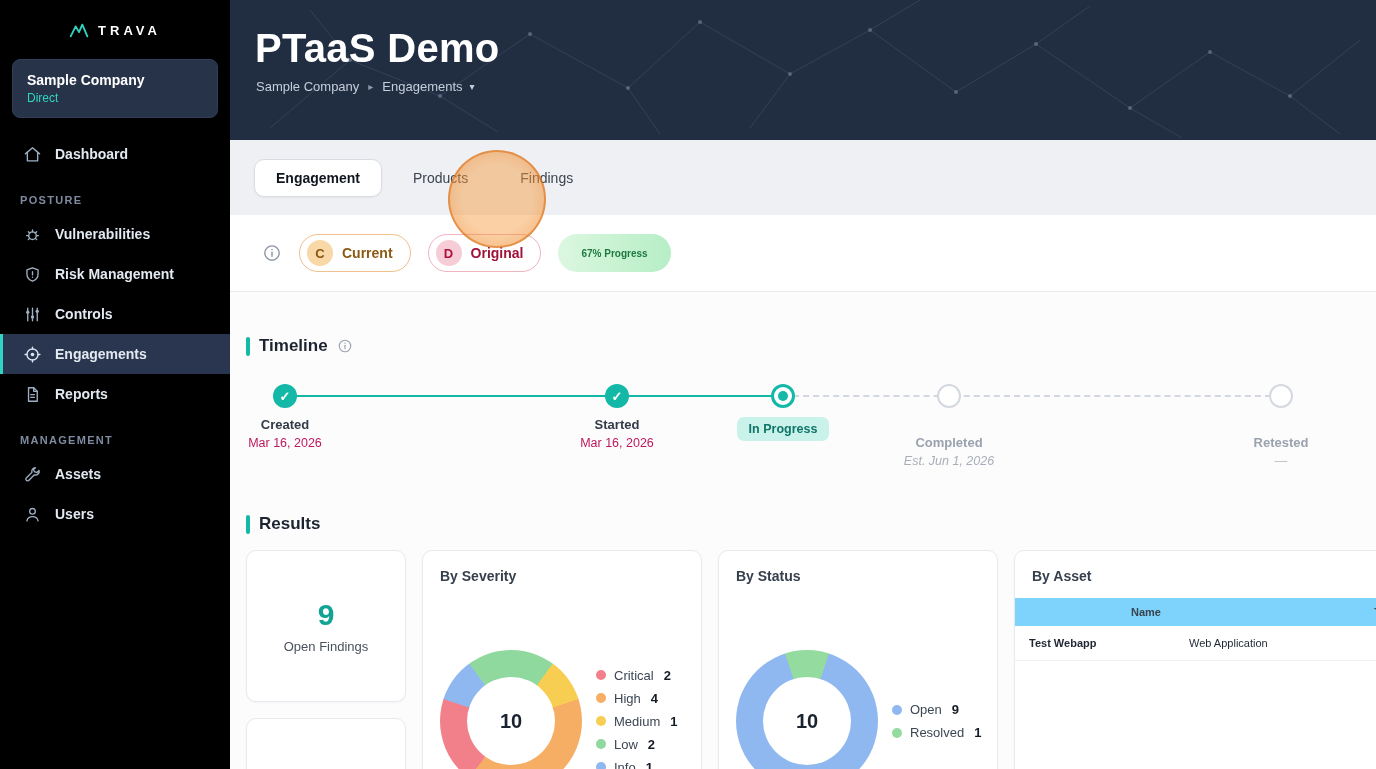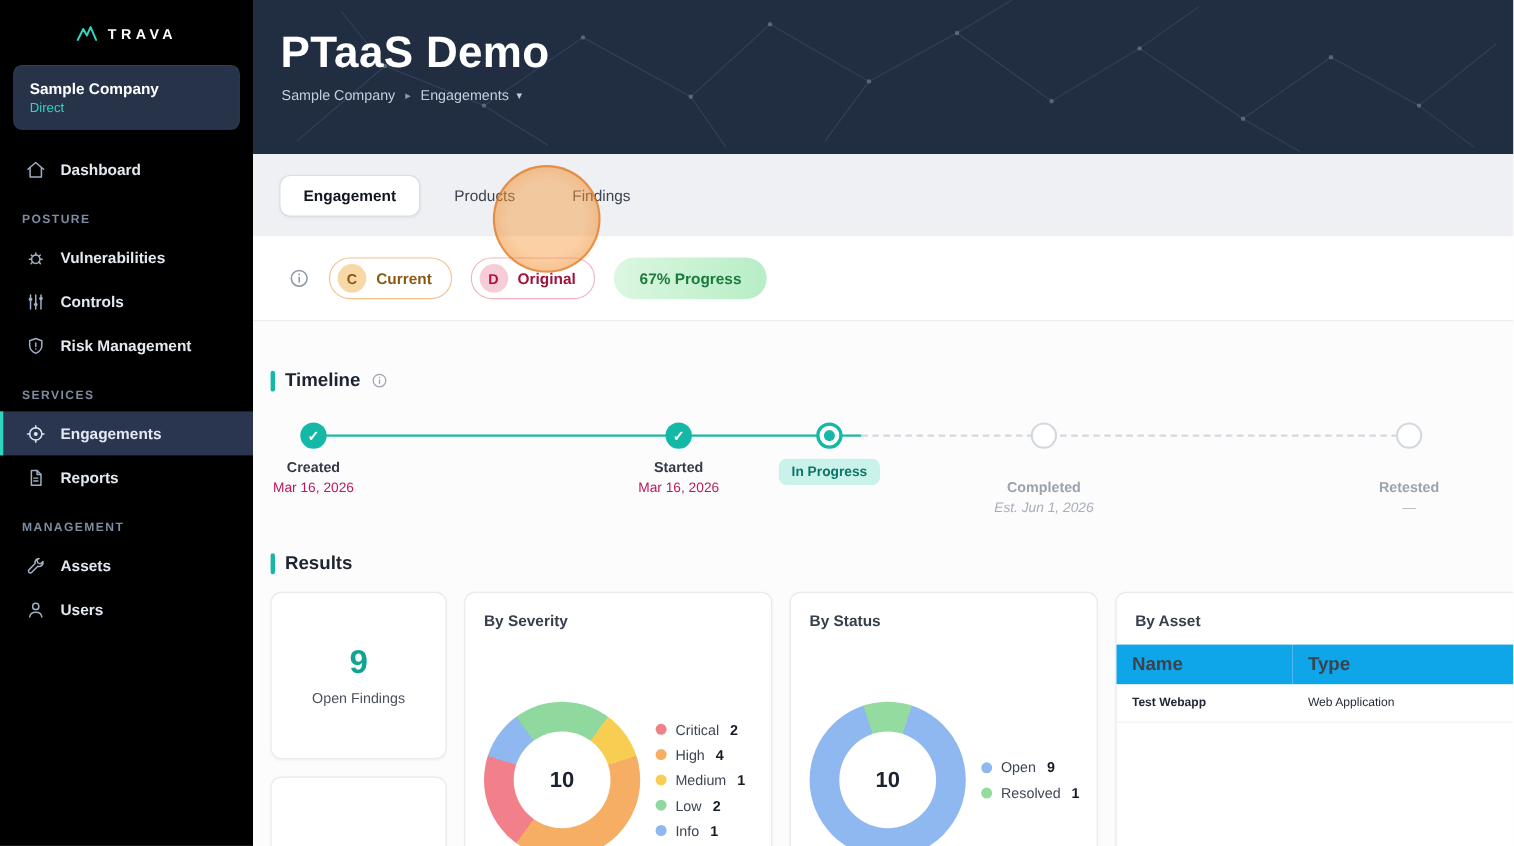--- a/index.html
+++ b/index.html
@@ -50,25 +50,25 @@
   .pill { display:flex; align-items:center; gap:9px; height:38px; border-radius:19px; padding:0 17px 0 7px;
           background:#fff; font-size:14px; font-weight:600; cursor:pointer; }
   .pill-abbr { width:26px; height:26px; border-radius:50%; display:flex; align-items:center;
                justify-content:center; font-size:13px; font-weight:700; }
   .pill-current { border:1.5px solid #efc18c; color:#8a5a12; }
   .pill-current .pill-abbr { background:#f7d8a6; color:#8a5412; }
   .pill-original { border:1.5px solid #f0b3c0; color:#9f1239; }
   .pill-original .pill-abbr { background:#f6cdd7; color:#b01040; }
   .pill-progress { height:38px; border-radius:19px; padding:0 23px; display:flex; align-items:center;
                    background:linear-gradient(90deg,#dcf7e0,#b6eec6); color:#1d7a3f;
-                   font-size:14px; font-weight:700; cursor:default; }
+                   font-size:10px; font-weight:700; cursor:default; }
 
   .content { flex:1; overflow:hidden; padding-left:16px; }
   .section-head { display:flex; align-items:center; gap:9px; margin-top:44px; }
-  .section-head.results-head { margin-top:16px; }
+  .section-head.results-head { margin-top:28px; }
   .accent-bar { width:4px; height:19px; border-radius:2px; background:#14b8a6; }
   .section-title { font-size:17px; font-weight:700; color:#1c2430; }
   .section-head svg { width:16px; height:16px; color:#9aa3b0; }
 
   
   .timeline-track { position:relative; height:102px; margin-top:28px; }
   .track-line { position:absolute; top:11px; height:0; }
   .track-solid { left:39px; width:498px; border-top:2.5px solid #14b8a6; }
   .track-dashed { left:537px; width:498px; border-top:2px dashed #d3d8df; }
   .node { position:absolute; top:0; transform:translateX(-50%); display:flex; flex-direction:column;
@@ -101,21 +101,21 @@
   .donut { position:relative; width:142px; height:142px; border-radius:50%; flex:0 0 142px; }
   .donut-hole { position:absolute; inset:27px; background:#fff; border-radius:50%; display:flex;
                 align-items:center; justify-content:center; font-size:20px; font-weight:700; color:#1b2330; }
   .legend { display:flex; flex-direction:column; gap:8px; }
   .legend-item { display:flex; align-items:center; gap:8px; font-size:13px; color:#3c4653; }
   .legend-dot { width:10px; height:10px; border-radius:50%; flex:0 0 10px; }
   .legend-value { font-weight:700; color:#141b26; margin-left:2px; }
   .card-asset { width:400px; flex:0 0 400px; height:380px; padding:17px 0 0; }
   .card-asset .card-title { padding:0 17px; }
   .asset-table { width:100%; margin-top:14px; border-collapse:collapse; }
-  .asset-table th { background:#0ea5e9; text-align:left; font-size:17px; font-weight:700; color:#3a4450; padding:8px 14px; }
+  .asset-table th { background:#7dd3fc; text-align:right; font-size:11px; font-weight:700; color:#3a4450; padding:8px 14px; }
   .asset-table th.col-name { width:160px; }
   .asset-table td { font-size:11px; color:#1f2733; padding:11px 14px; border-bottom:1px solid #edf0f3; }
   .asset-table td.asset-name { font-weight:700; }
 </style>
 </head>
 <body>
 
 <div class="app">
 
   <aside class="sidebar">
@@ -147,41 +147,40 @@
         <svg viewBox="0 0 24 24">
           <g stroke="currentColor" stroke-width="1.7" fill="none" stroke-linecap="round" stroke-linejoin="round">
             <circle cx="12" cy="13.5" r="4.8"></circle>
             <path d="M12 8.7V6.3M8.6 10.4 6.8 8.6M15.4 10.4l1.8-1.8M7.2 13.5H4.6M19.4 13.5h-2.6M8.6 16.6l-1.9 1.9M15.4 16.6l1.9 1.9"></path>
           </g>
         </svg>
         <span>Vulnerabilities</span>
       </div>
       <div class="nav-item">
         <svg viewBox="0 0 24 24">
+          <g stroke="currentColor" stroke-width="1.7" fill="none" stroke-linecap="round" stroke-linejoin="round">
+            <path d="M12 3.5l7 2.6v5.2c0 4.6-3 7.6-7 9.2-4-1.6-7-4.6-7-9.2V6.1z"></path>
+            <path d="M12 8.5v4"></path>
+              <circle cx="12" cy="15.5" r="0.9" fill="currentColor" stroke="none"></circle>
+          </g>
+        </svg>
+        <span>Risk Management</span>
+      </div>
+      <div class="nav-item">
+        <svg viewBox="0 0 24 24">
           <g stroke="currentColor" stroke-width="1.7" fill="none" stroke-linecap="round">
             <path d="M6 4v16M12 4v16M18 4v16"></path>
             <circle cx="6" cy="9" r="2.1" fill="currentColor" stroke="none"></circle>
             <circle cx="12" cy="15" r="2.1" fill="currentColor" stroke="none"></circle>
             <circle cx="18" cy="8" r="2.1" fill="currentColor" stroke="none"></circle>
           </g>
         </svg>
         <span>Controls</span>
       </div>
-      <div class="nav-item">
-        <svg viewBox="0 0 24 24">
-          <g stroke="currentColor" stroke-width="1.7" fill="none" stroke-linecap="round" stroke-linejoin="round">
-            <path d="M12 3.5l7 2.6v5.2c0 4.6-3 7.6-7 9.2-4-1.6-7-4.6-7-9.2V6.1z"></path>
-            <path d="M12 8.5v4"></path>
-              <circle cx="12" cy="15.5" r="0.9" fill="currentColor" stroke="none"></circle>
-          </g>
-        </svg>
-        <span>Risk Management</span>
-      </div>
-
-      <div class="nav-section">SERVICES</div>
+
       <div class="nav-item active">
         <svg viewBox="0 0 24 24">
           <g stroke="currentColor" stroke-width="1.7" fill="none" stroke-linecap="round">
             <circle cx="12" cy="12" r="7"></circle>
             <circle cx="12" cy="12" r="2.3" fill="currentColor" stroke="none"></circle>
             <path d="M12 2.6v2.6M12 18.8v2.6M2.6 12h2.6M18.8 12h2.6"></path>
           </g>
         </svg>
         <span>Engagements</span>
       </div>
@@ -300,21 +299,21 @@
         <div class="node node-complete" style="left:39px">
           <div class="node-circle">✓</div>
           <div class="node-label">Created</div>
           <div class="node-date">Mar 16, 2026</div>
         </div>
         <div class="node node-complete" style="left:371px">
           <div class="node-circle">✓</div>
           <div class="node-label">Started</div>
           <div class="node-date">Mar 16, 2026</div>
         </div>
-        <div class="node node-current" style="left:508px">
+        <div class="node node-current" style="left:537px">
           <div class="node-circle"></div>
           <div class="node-badge">In Progress</div>
         </div>
         <div class="node node-pending" style="left:703px">
           <div class="node-circle"></div>
           <div class="node-label">Completed</div>
           <div class="node-date">Est. Jun 1, 2026</div>
         </div>
         <div class="node node-pending" style="left:1035px">
           <div class="node-circle"></div>

